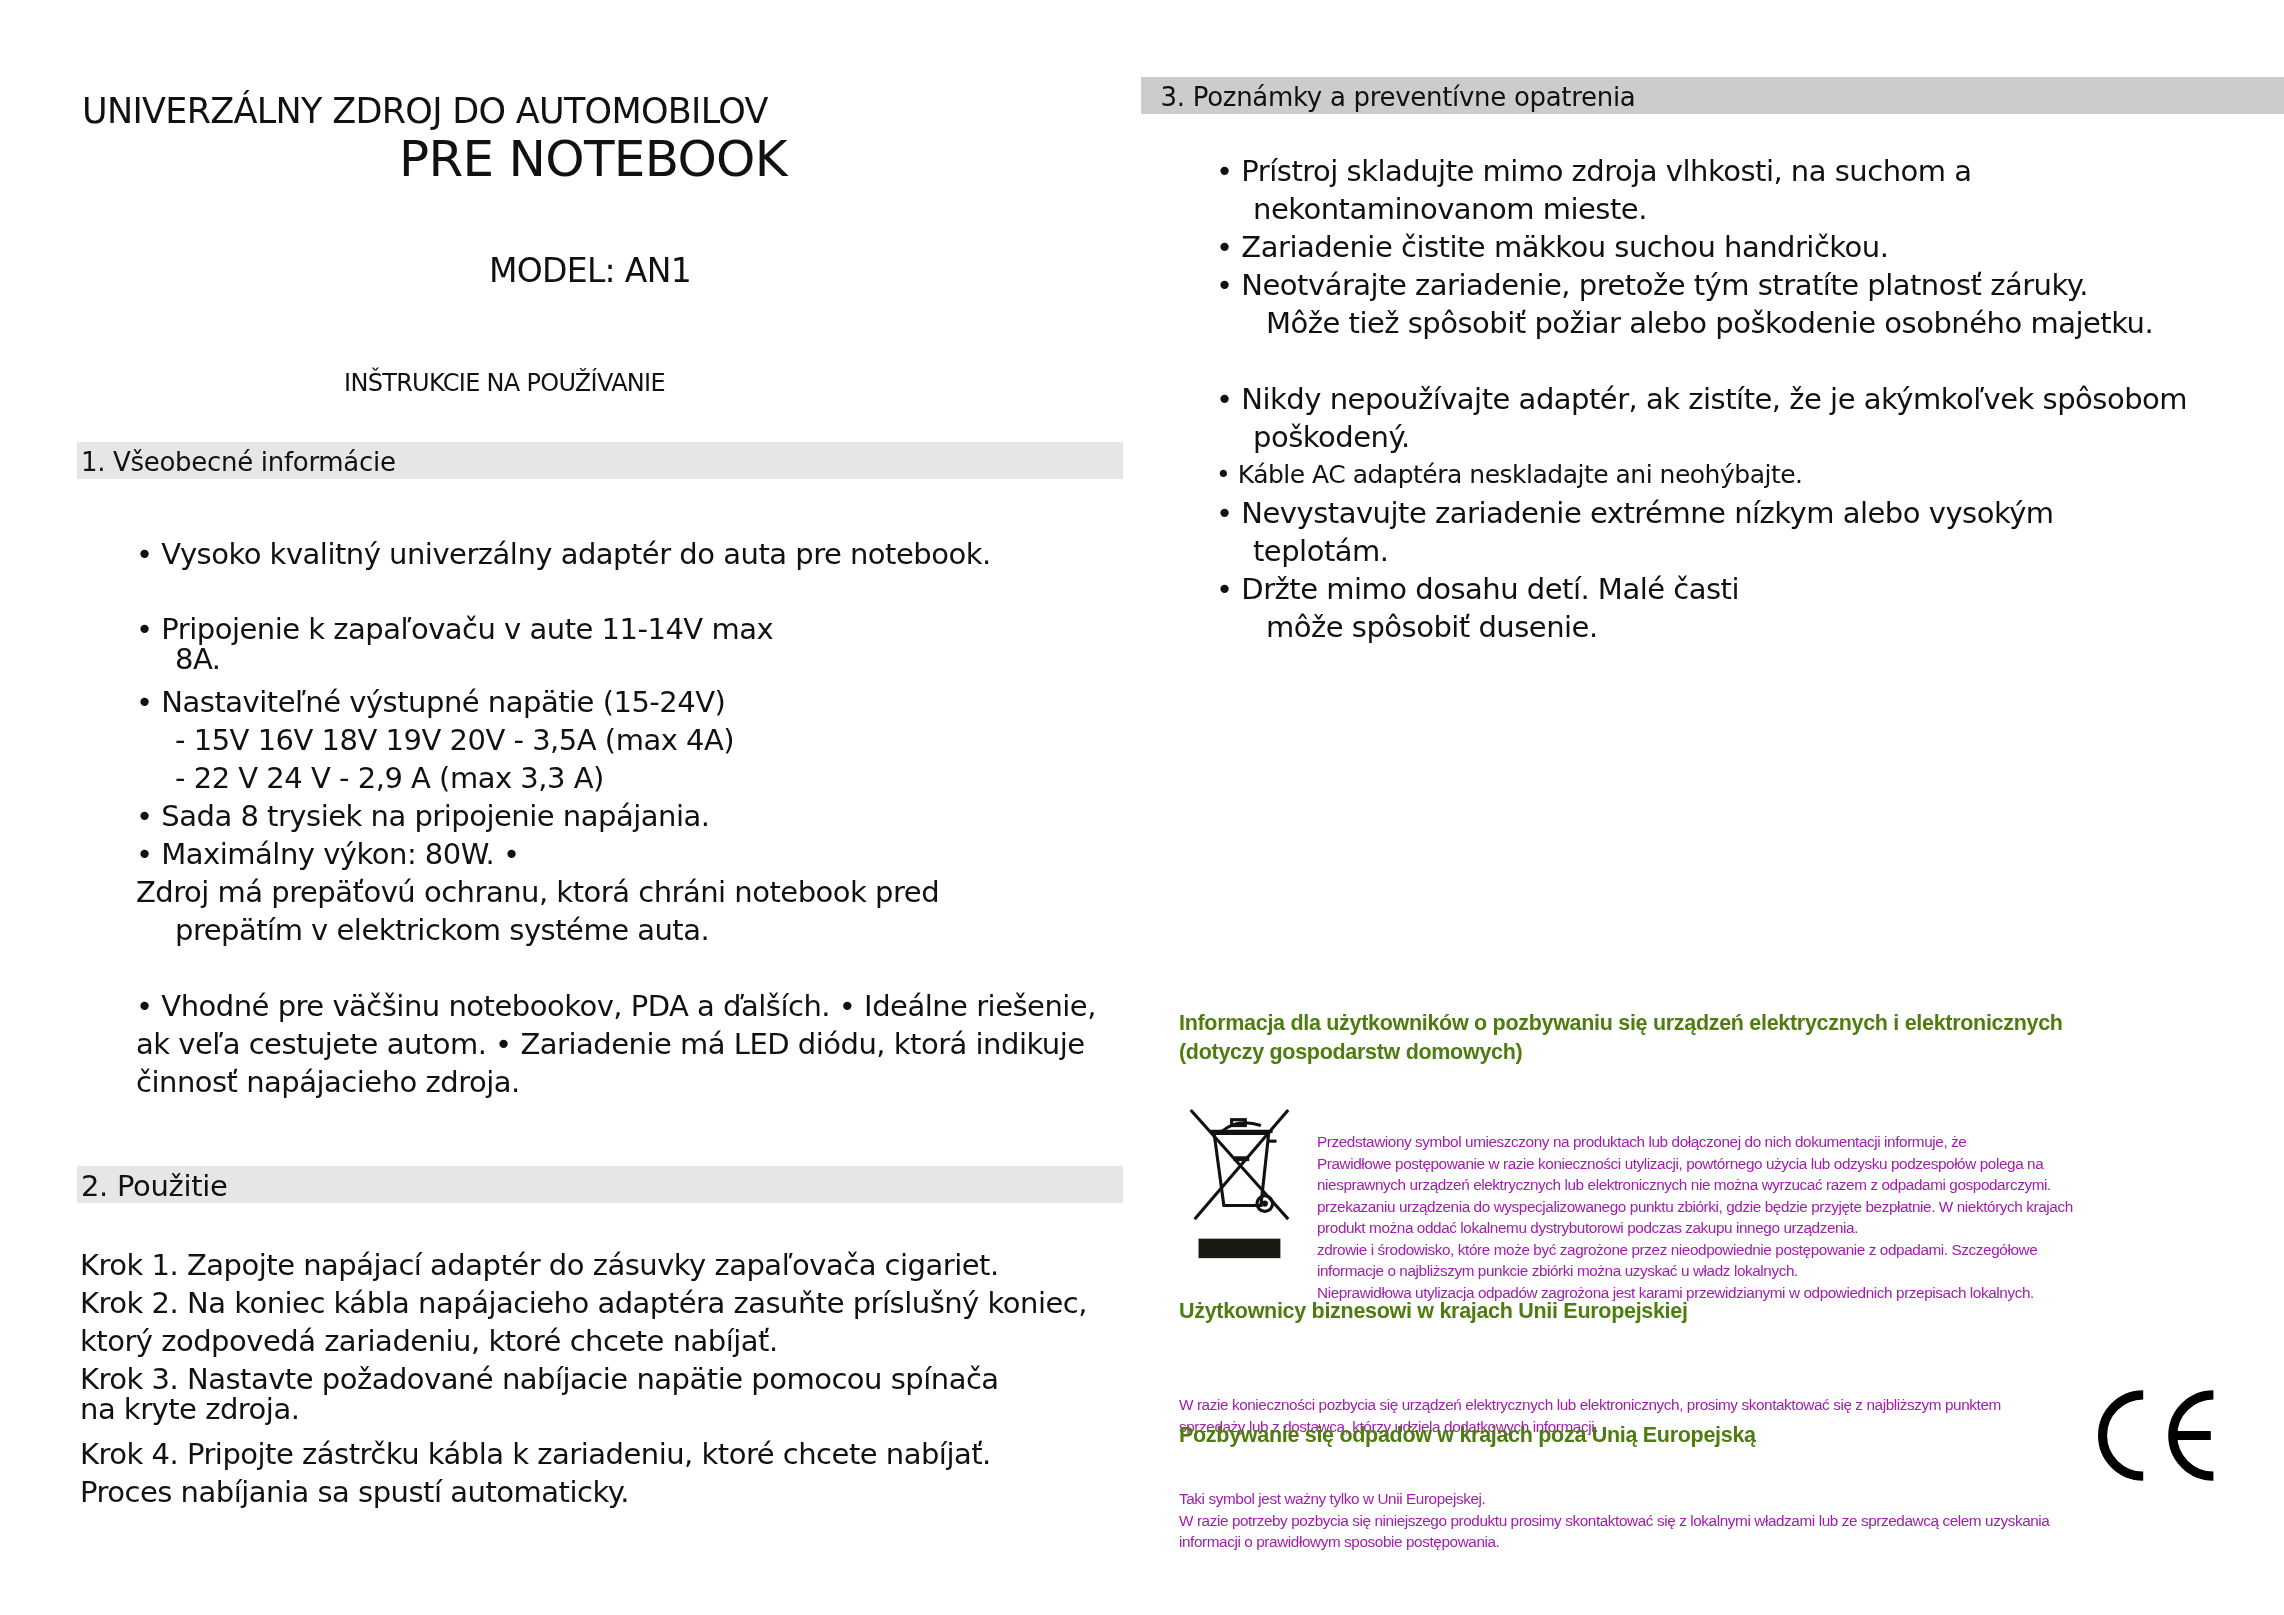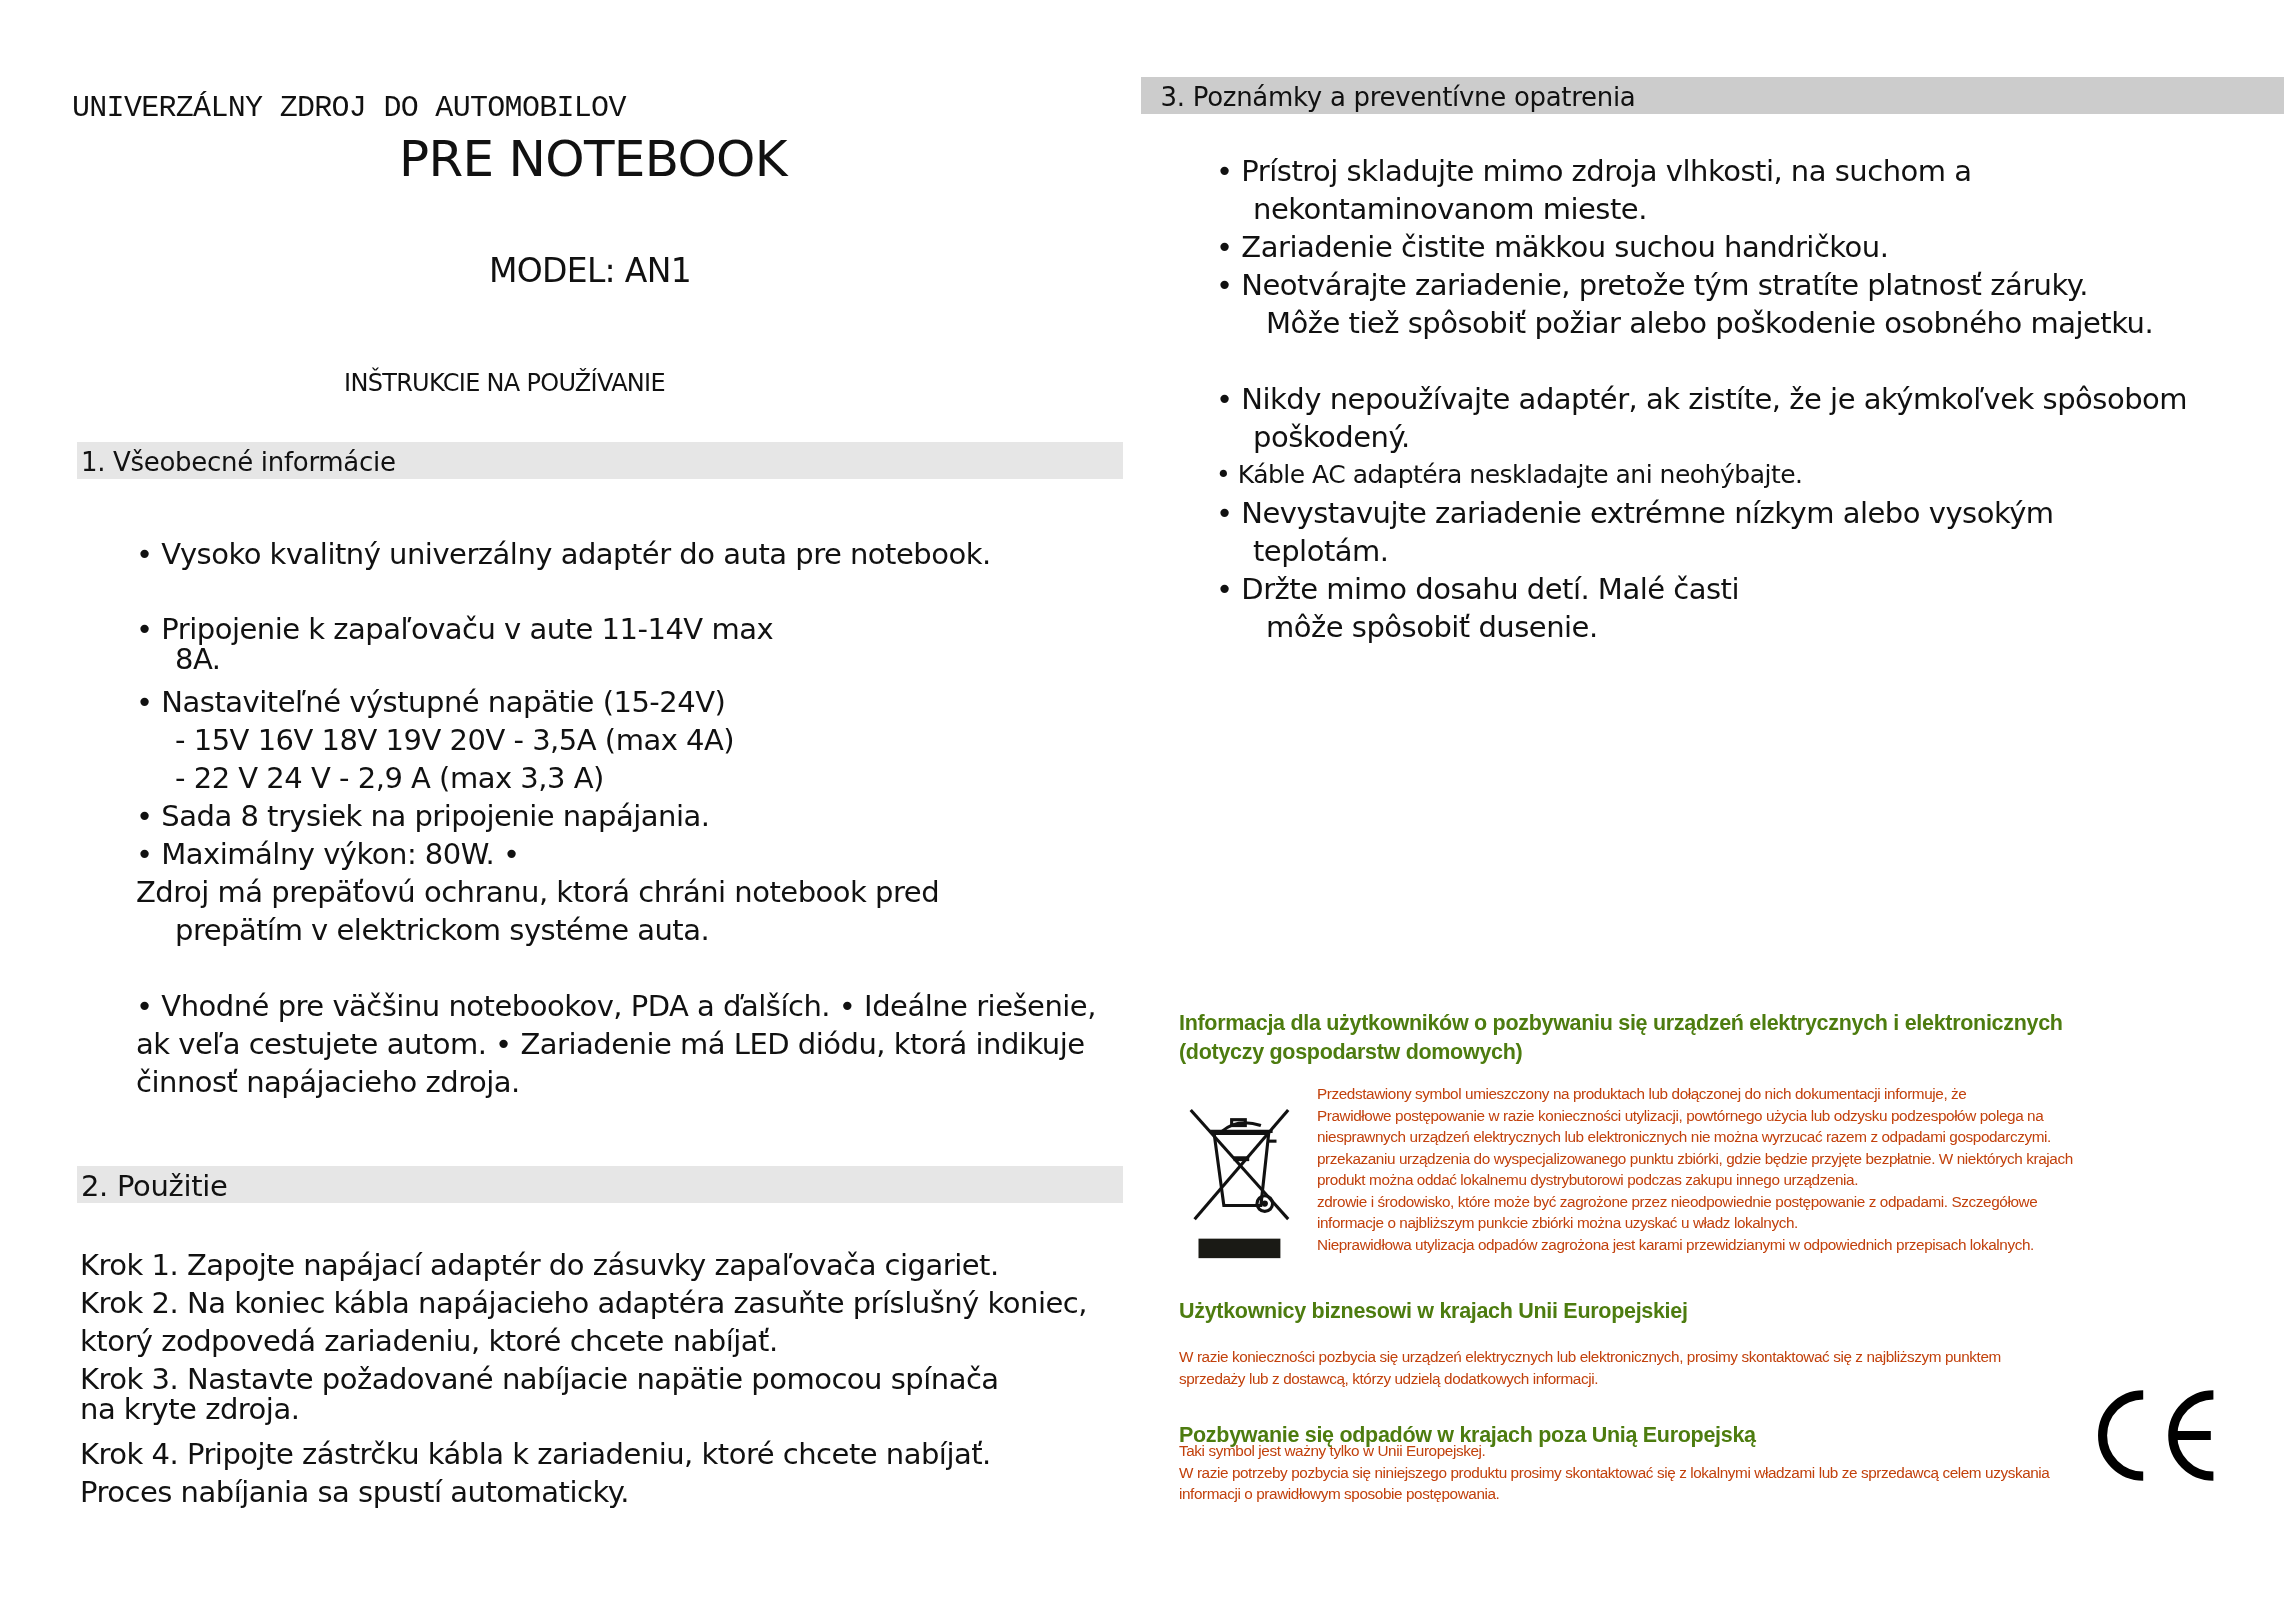--- a/index.html
+++ b/index.html
@@ -1,37 +1,37 @@
 <!DOCTYPE html>
 <html style="font-size:10.4px"><head>
 <meta charset="utf-8">
 <style>
   html, body { margin:0; padding:0; background:#ffffff; }
   body { width:2284px; height:1616px; position:relative; overflow:hidden;
          font-family:"DejaVu Sans", "Liberation Sans", sans-serif; color:#111; }
   .abs { position:absolute; white-space:nowrap; }
-  .t1 { left:72px; top:91px; font-size:30px; letter-spacing:-0.7px;font-family:Liberation Mono, monospace; }
+  .t1 { left:82px; top:91px; font-size:35px; letter-spacing:-0.7px; }
   .t2 { left:399px; top:130px; font-size:50px; letter-spacing:-0.7px; }
   .t3 { left:489px; top:251px; font-size:33px; letter-spacing:-0.7px; }
   .t4 { left:344px; top:369px; font-size:24px; letter-spacing:-0.7px; }
   .bar { position:absolute; height:37px; }
   .bar span { position:absolute; left:3.9px; top:4.6px; font-size:26px; letter-spacing:-0.3px; white-space:nowrap; }
   .bar1 { left:77px; top:442px; width:1046px; background:#e6e6e6; }
   .bar2 { left:77px; top:1166px; width:1046px; background:#e6e6e6; }
   .bar2 span { font-size:29px; top:2.6px; }
   .bar3 { left:1141px; top:77px; width:1262px; background:#cccccc; }
   .bar3 span { left:19.6px; }
   .txt { position:absolute; font-size:29px; line-height:38px; letter-spacing:-0.5px; white-space:nowrap; }
   .txt .ind { padding-left:39px; display:block; }
   .txt .ind2 { padding-left:37px; display:block; }
   .line { display:block; }
   .small { font-size:25px; }
   .pl { position:absolute; font-family:"Liberation Sans", sans-serif; color:#4d7c0f; white-space:nowrap; }
   .plh { font-weight:bold; font-size:21.5px; line-height:29px; letter-spacing:-0.3px; }
-  .plb { font-size:15.3px; line-height:21.5px; letter-spacing:-0.4px; color:#c2410c; }
+  .plb { font-size:15.3px; line-height:21.5px; letter-spacing:-0.4px; color:#a21caf;margin-top:48px; }
 </style>
 </head>
 <body>
 
 <div class="abs t1">UNIVERZÁLNY ZDROJ DO AUTOMOBILOV</div>
 <div class="abs t2">PRE NOTEBOOK</div>
 <div class="abs t3">MODEL: AN1</div>
 <div class="abs t4">INŠTRUKCIE NA POUŽÍVANIE</div>
 
 <div class="bar bar1">

